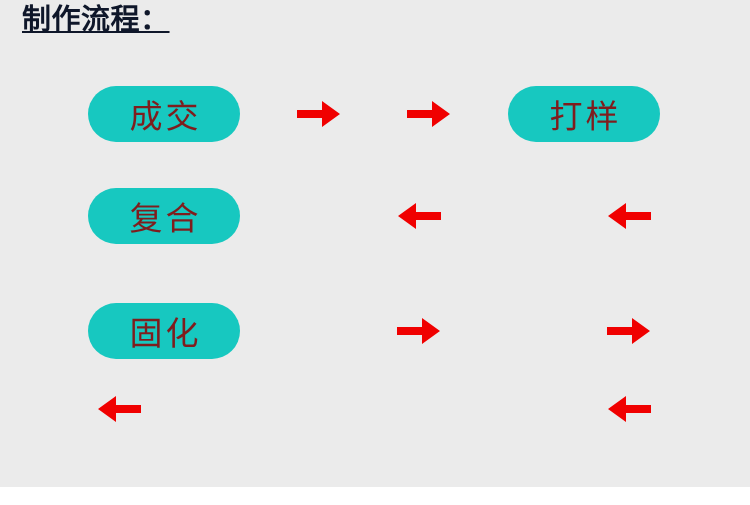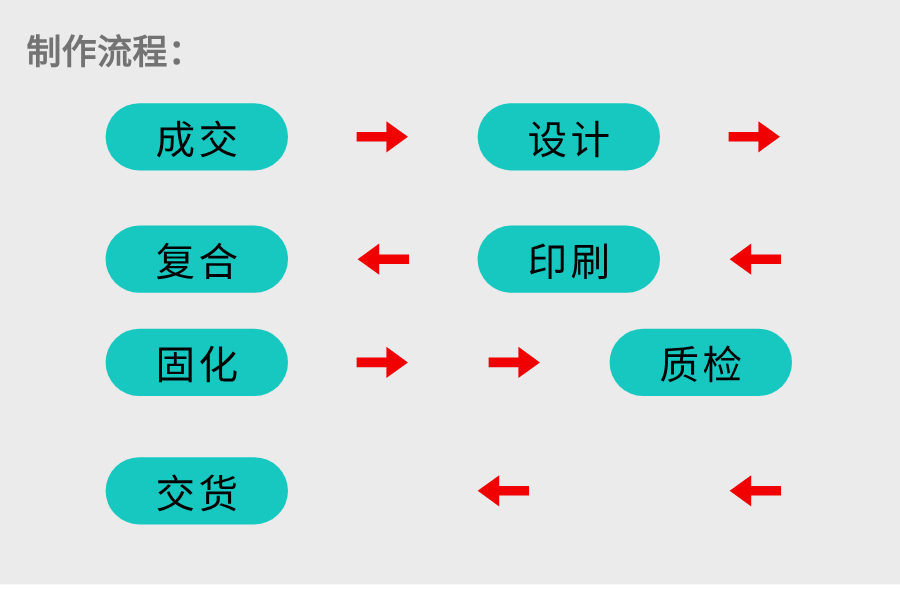--- a/index.html
+++ b/index.html
@@ -27,51 +27,52 @@
     left: 0;
     top: 0;
     width: 750px;
     height: 487px;
     background: #ebebeb;
   }
 
   #page-title {
     position: absolute;
     left: 22px;
-    top: 26px;
+    top: 2px;
     font-size: 29px;
     line-height: 34px;
     font-weight: 700;
-    color: #737373;
+    color: #0f172a;
     letter-spacing: 0.5px;
     white-space: nowrap;
+    text-decoration: underline;
   }
 
   .flow-row {
     position: absolute;
     left: 88px;
     width: 572px;
     height: 56px;
     display: flex;
     flex-direction: row;
     align-items: center;
     justify-content: space-between;
   }
 
   #row-0 { top: 86px; }
   #row-1 { top: 188px; font-family: Liberation Serif, serif; }
-  #row-2 { top: 274px; }
+  #row-2 { top: 303px; }
   #row-3 { top: 381px; }
 
   .flow-node {
     width: 152px;
     height: 56px;
     border-radius: 28px;
     background: #17c8c0;
-    color: #000000;
+    color: #7f1d1d;
     display: flex;
     align-items: center;
     justify-content: center;
     font-size: 33px;
     font-weight: 400;
     letter-spacing: 3px;
     box-sizing: border-box;
     padding-left: 3px;
     user-select: none;
   }
@@ -101,60 +102,57 @@
 
   <div id="page-title">制作流程：</div>
 
   <div class="flow-row" id="row-0">
     <div class="flow-node">成交</div>
     <div class="flow-arrow arrow-right">
       <svg width="44" height="30" viewBox="0 0 44 30" aria-hidden="true">
         <path d="M0 11 H25 V2 L43 15 L25 28 V19 H0 Z" fill="#f00000"></path>
       </svg>
     </div>
-    <div class="flow-node">设计</div>
     <div class="flow-arrow arrow-right">
       <svg width="44" height="30" viewBox="0 0 44 30" aria-hidden="true">
         <path d="M0 11 H25 V2 L43 15 L25 28 V19 H0 Z" fill="#f00000"></path>
       </svg>
     </div>
+    <div class="flow-node">打样</div>
   </div>
 
   <div class="flow-row" id="row-1">
     <div class="flow-node">复合</div>
     <div class="flow-arrow arrow-left">
       <svg width="44" height="30" viewBox="0 0 44 30" aria-hidden="true">
         <path d="M0 11 H25 V2 L43 15 L25 28 V19 H0 Z" fill="#f00000"></path>
       </svg>
     </div>
-    <div class="flow-node">印刷</div>
     <div class="flow-arrow arrow-left">
       <svg width="44" height="30" viewBox="0 0 44 30" aria-hidden="true">
         <path d="M0 11 H25 V2 L43 15 L25 28 V19 H0 Z" fill="#f00000"></path>
       </svg>
     </div>
   </div>
 
   <div class="flow-row" id="row-2">
     <div class="flow-node">固化</div>
     <div class="flow-arrow arrow-right">
       <svg width="44" height="30" viewBox="0 0 44 30" aria-hidden="true">
         <path d="M0 11 H25 V2 L43 15 L25 28 V19 H0 Z" fill="#f00000"></path>
       </svg>
     </div>
     <div class="flow-arrow arrow-right">
       <svg width="44" height="30" viewBox="0 0 44 30" aria-hidden="true">
         <path d="M0 11 H25 V2 L43 15 L25 28 V19 H0 Z" fill="#f00000"></path>
       </svg>
     </div>
-    <div class="flow-node">质检</div>
   </div>
 
   <div class="flow-row" id="row-3">
-    <div class="flow-node">交货</div>
     <div class="flow-arrow arrow-left">
       <svg width="44" height="30" viewBox="0 0 44 30" aria-hidden="true">
         <path d="M0 11 H25 V2 L43 15 L25 28 V19 H0 Z" fill="#f00000"></path>
       </svg>
     </div>
     <div class="flow-arrow arrow-left">
       <svg width="44" height="30" viewBox="0 0 44 30" aria-hidden="true">
         <path d="M0 11 H25 V2 L43 15 L25 28 V19 H0 Z" fill="#f00000"></path>
       </svg>
     </div>

